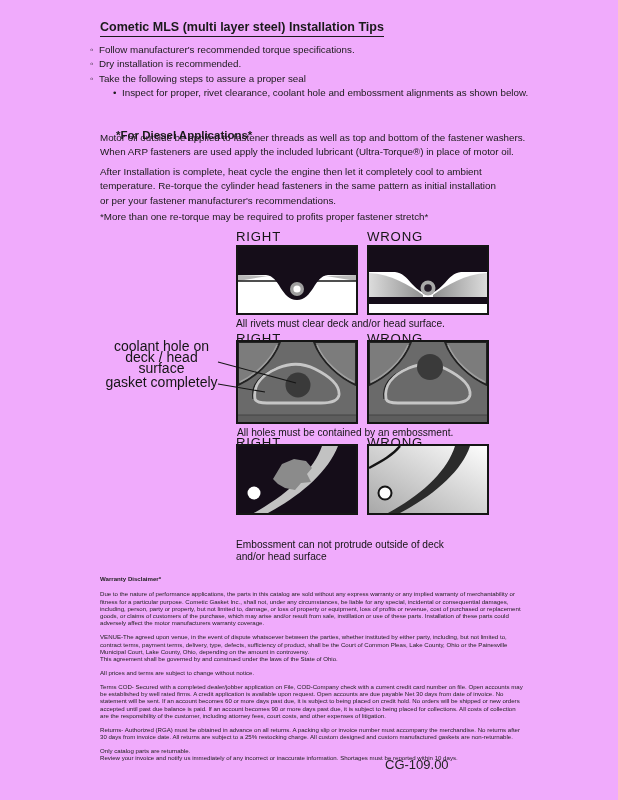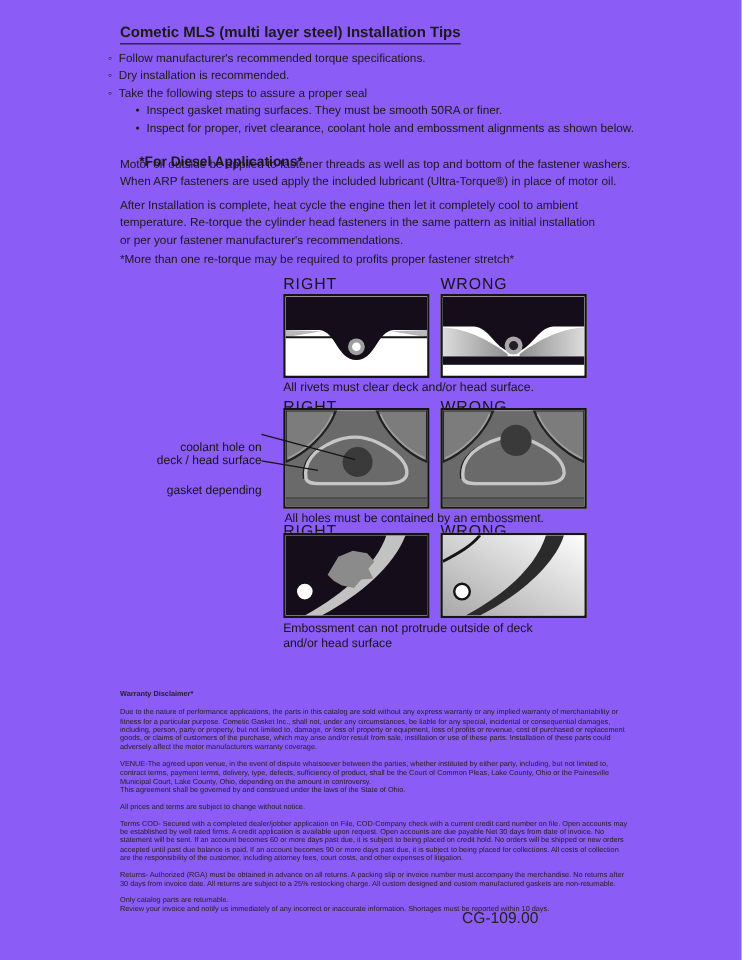--- a/index.html
+++ b/index.html
@@ -1,17 +1,17 @@
 <!DOCTYPE html>
 <html><head>
 <meta charset="utf-8">
 <style>
   html,body{margin:0;padding:0;background:#e9e9e9;}
   .page{
-    position:relative;width:618px;height:800px;margin:0 auto;background:#8b5cf6;
+    position:relative;width:618px;height:800px;margin:0 auto;background:#f0abfc;
     font-family:"Liberation Sans", sans-serif;color:#1a1a1a;overflow:hidden;
   }
   .page-title{position:absolute;left:100px;top:20px;font-size:12.5px;font-weight:bold;margin:0;}
   .page-title .u{border-bottom:1.8px solid #1a1a1a;padding-bottom:1.5px;}
 
   .tips{position:absolute;left:90px;top:43px;width:470px;font-size:9.8px;line-height:14.4px;}
   .tip-item{position:relative;padding-left:9px;}
   .tip-item::before{content:"◦";position:absolute;left:0;top:0;}
   .sub-item{position:relative;margin-left:23px;padding-left:9px;}
   .sub-item::before{content:"•";position:absolute;left:0;top:0;}
@@ -27,23 +27,23 @@
   .col-r{left:367px;}
   .dbox{position:absolute;width:122px;border:2px solid #151515;background:#fff;box-sizing:border-box;}
   .dbox svg{display:block;width:100%;height:100%;}
   .r1{height:70px;top:245px;}
   .r2{height:84px;top:340px;}
   .r3{height:71px;top:444px;}
   .lbl1{top:229px;} .lbl2{top:331px;} .lbl3{top:435px;}
   .dcaption{position:absolute;font-size:10.2px;line-height:12.4px;white-space:pre-line;color:#151515;}
   .cap1{left:236px;top:318px;}
   .cap2{left:237px;top:427px;}
-  .cap3{left:236px;top:519px;}
-
-  .callout{position:absolute;width:113px;left:105px;text-align:right;font-size:10px;line-height:10.8px;white-space:pre-line;color:#151515;margin-top:28px;}
+  .cap3{left:236px;top:539px;}
+
+  .callout{position:absolute;width:113px;left:105px;text-align:center;font-size:14px;line-height:10.8px;white-space:pre-line;color:#151515;}
   .callout-hole{top:341px;}
   .callout-embossment{top:377px;}
   .leader-overlay{position:absolute;left:105px;top:335px;width:200px;height:70px;pointer-events:none;overflow:visible;}
 
   .legal{position:absolute;left:100px;top:575px;width:432px;font-size:6.1px;line-height:7.3px;color:#222;}
   .legal-h{font-weight:bold;margin:0 0 8px 0;}
   .legal-p{white-space:pre-line;margin:0 0 6.5px 0;}
 
   .footer-code{position:absolute;left:385px;top:757px;font-size:13px;color:#222;}
 </style>
@@ -51,21 +51,20 @@
 <body>
 
 <div class="page">
 
   <h1 class="page-title"><span class="u">Cometic MLS (multi layer steel) Installation Tips</span></h1>
 
   <div class="tips">
     <div class="tip-item">Follow manufacturer's recommended torque specifications.</div>
     <div class="tip-item">Dry installation is recommended.</div>
     <div class="tip-item">Take the following steps to assure a proper seal</div>
-    <div class="sub-item">Inspect gasket mating surfaces.  They must be smooth 50RA or finer.</div>
     <div class="sub-item">Inspect for proper, rivet clearance, coolant hole and embossment alignments as shown below.</div>
   </div>
 
   <h2 class="diesel-heading">*For Diesel Applications*</h2>
   <p class="para para-oil">Motor oil outside be applied to fastener threads as well as top and bottom of the fastener washers.
 When ARP fasteners are used apply the included lubricant (Ultra-Torque®) in place of motor oil.</p>
   <p class="para para-retorque">After Installation is complete, heat cycle the engine then let it completely cool to ambient
 temperature. Re-torque the cylinder head fasteners in the same pattern as initial installation
 or per your fastener manufacturer's recommendations.</p>
   <p class="para para-note">*More than one re-torque may be required to profits proper fastener stretch*</p>
@@ -108,21 +107,21 @@
     </svg>
   </div>
 
   <div class="dcaption cap1">All rivets must clear deck and/or head surface.</div>
 
   <div class="dlabel col-l lbl2">RIGHT</div>
   <div class="dlabel col-r lbl2">WRONG</div>
 
   <div class="callout callout-hole">coolant hole on
 deck / head surface</div>
-  <div class="callout callout-embossment">gasket depending</div>
+  <div class="callout callout-embossment">gasket completely</div>
 
   <div class="dbox col-l r2">
     <svg viewBox="0 0 118 80" preserveAspectRatio="none">
       <rect width="118" height="80" fill="#6a6a6a"></rect>
       <path d="M0,0 H42 C35,20 16,36 0,43 Z" fill="#7c7c7c" stroke="#222222" stroke-width="2"></path>
       <path d="M118,0 H76 C83,20 102,36 118,43 Z" fill="#7c7c7c" stroke="#222222" stroke-width="2"></path>
       <path d="M39,3 C32,20 15,34 2,40" stroke="#9e9e9e" stroke-width="1.5" fill="none"></path>
       <path d="M79,3 C86,20 103,34 116,40" stroke="#9e9e9e" stroke-width="1.5" fill="none"></path>
       <rect x="0" y="73" width="118" height="7" fill="#5d5d5d"></rect>
       <path d="M0,73 H118" stroke="#444444" stroke-width="1.2" fill="none"></path>

